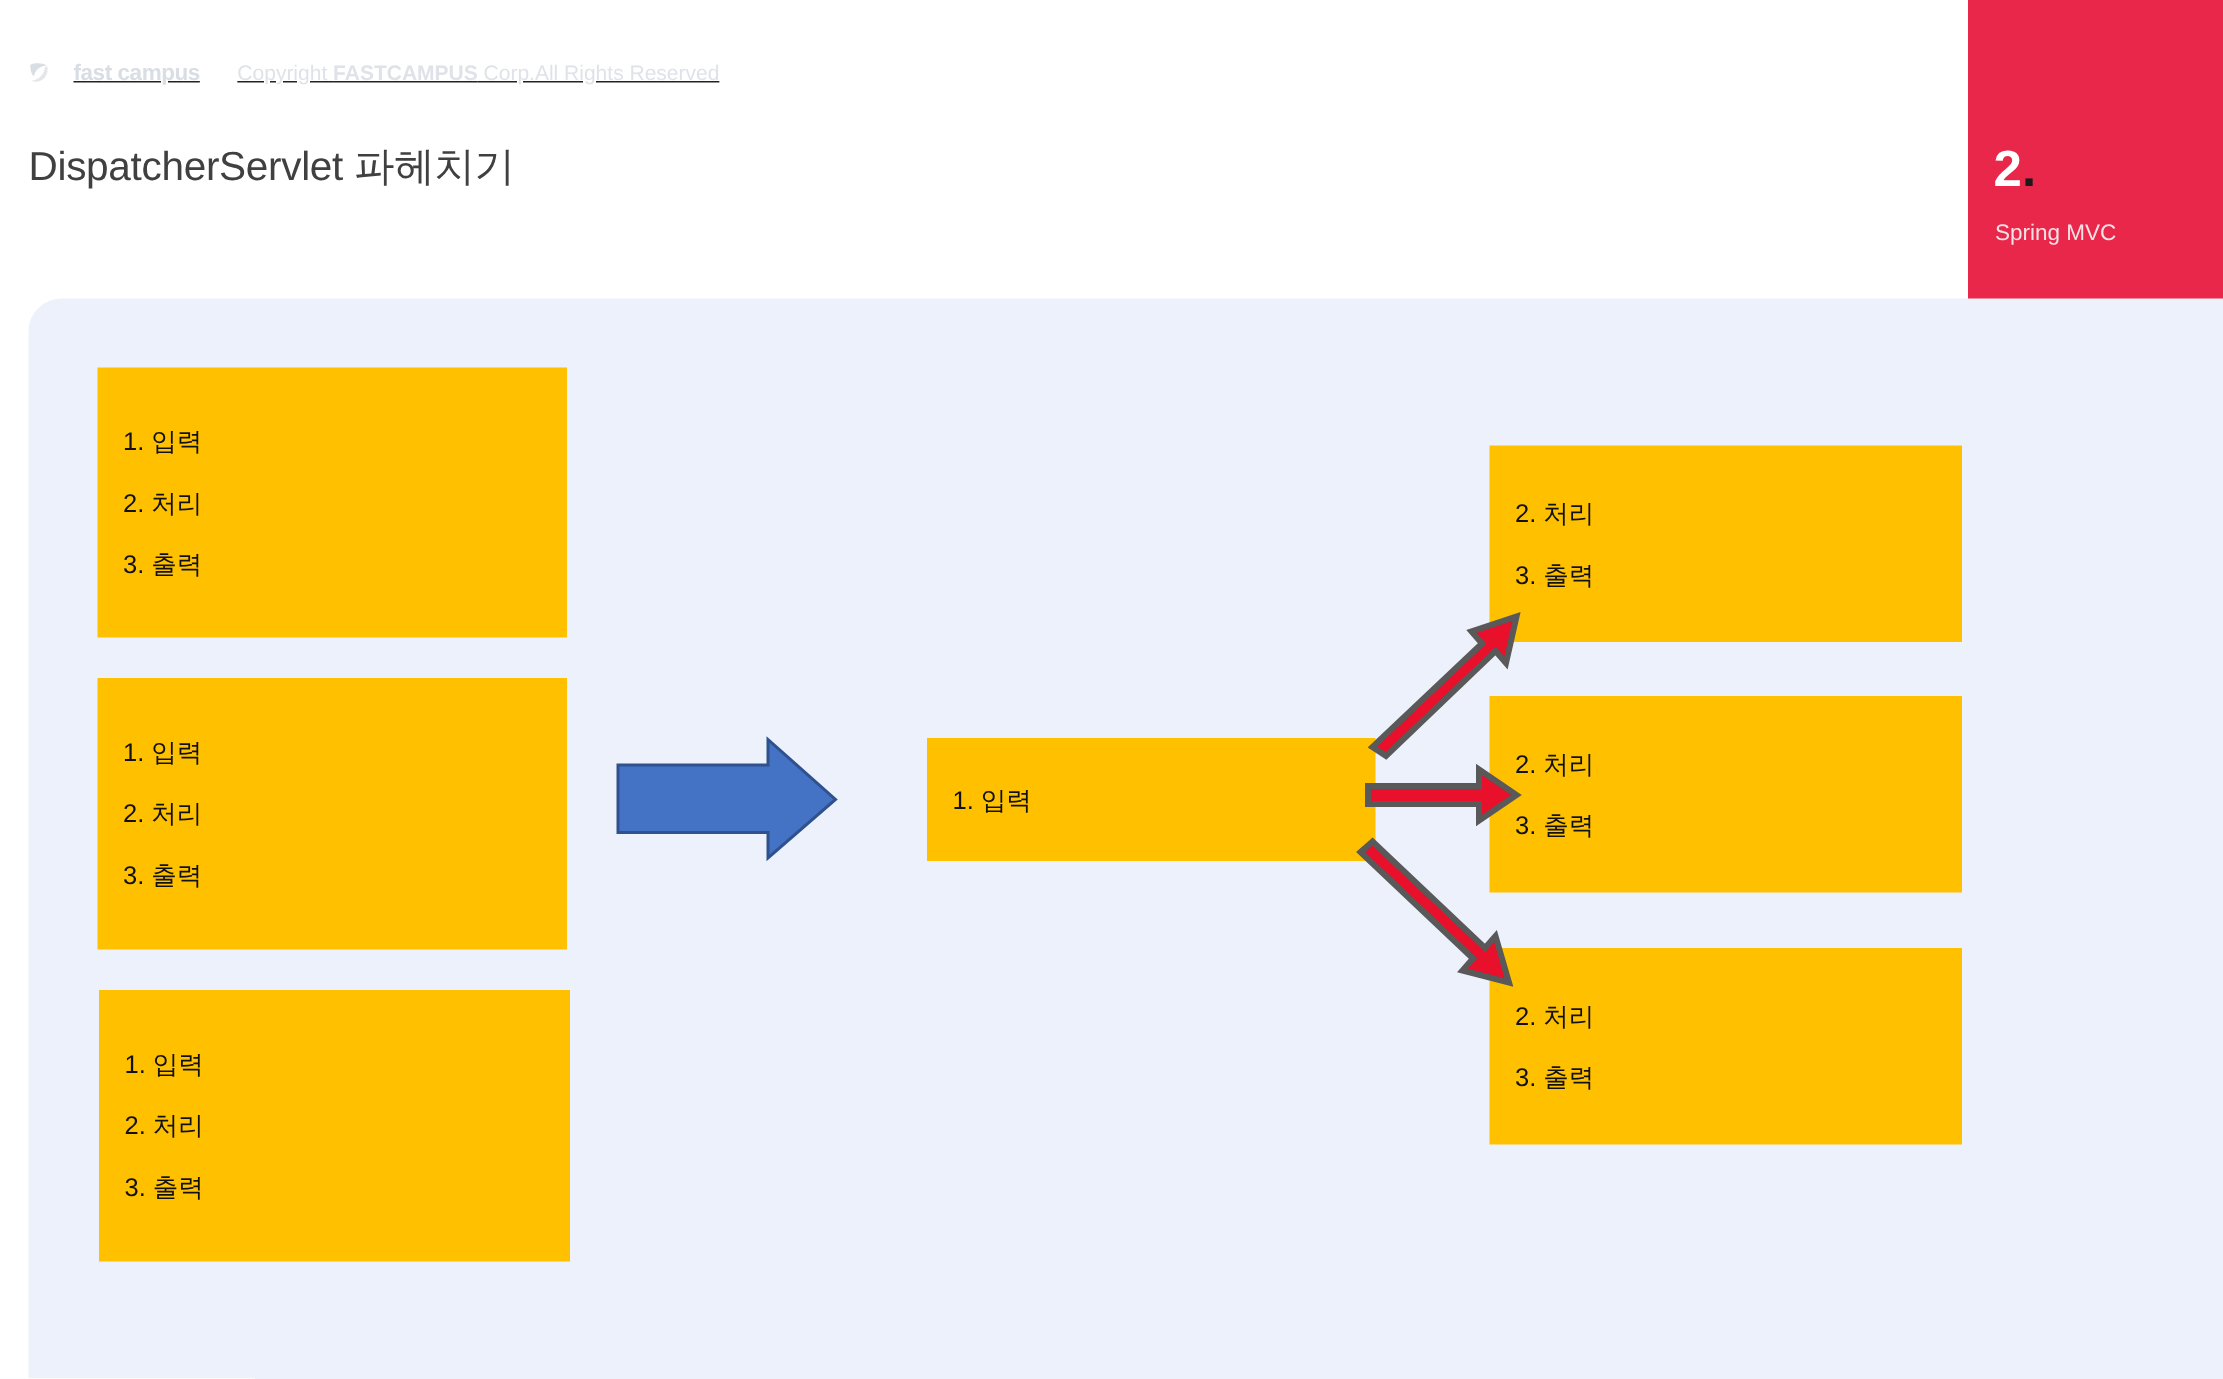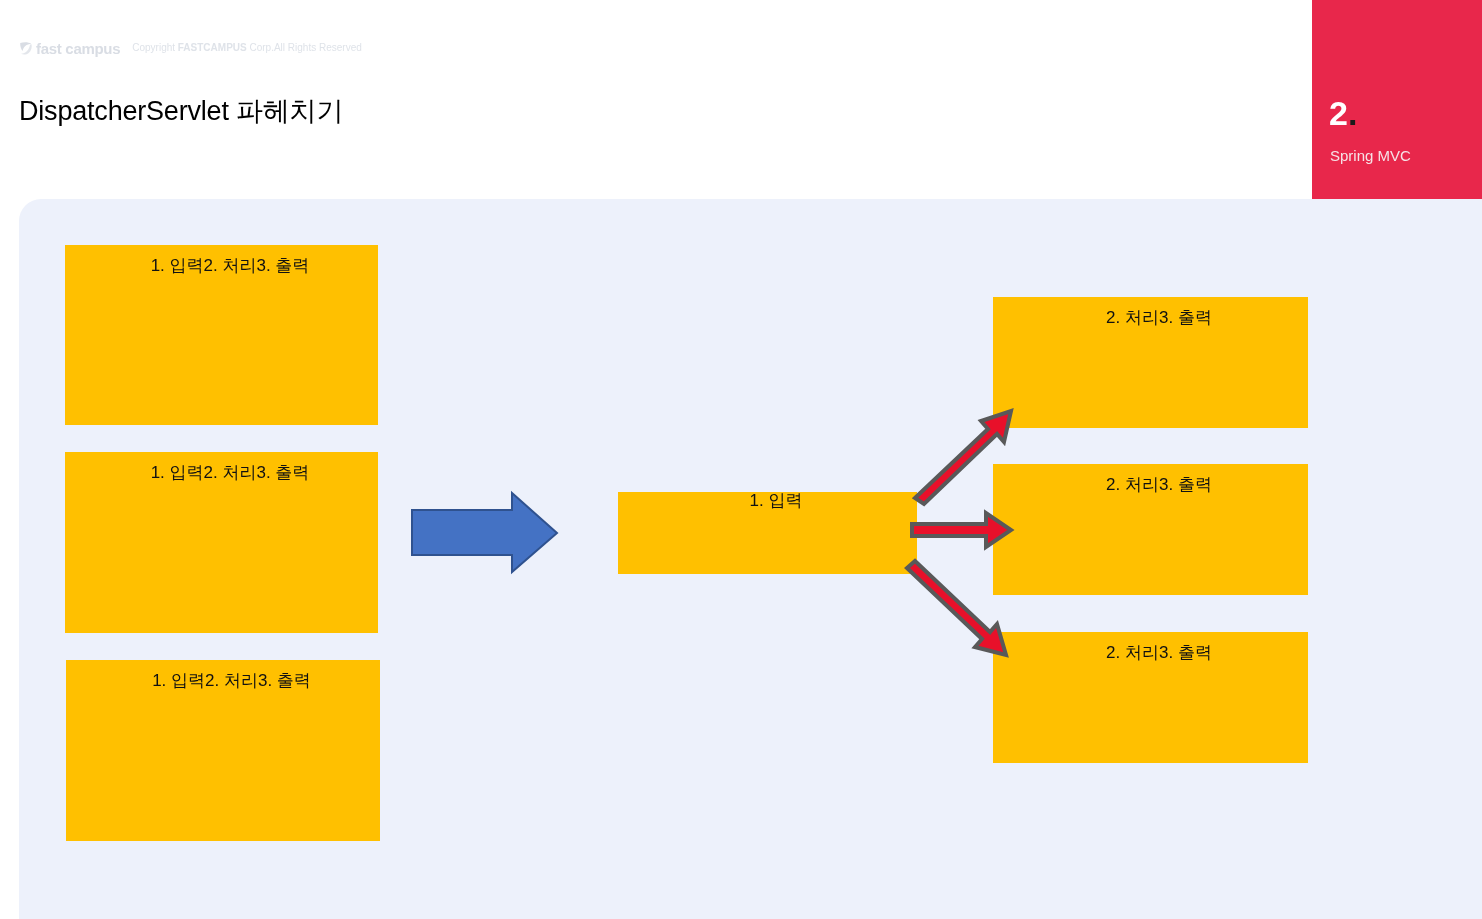--- a/index.html
+++ b/index.html
@@ -26,57 +26,58 @@
     overflow: hidden;
   }
 
   
   #brand-bar {
     position: absolute;
     left: 18px;
     top: 38px;
     display: flex;
     align-items: center;
-    gap: 2px;
+    gap: 15px;
     height: 20px;
+    text-decoration: underline;
   }
   #brand-logo-mark {
     width: 16px;
     height: 16px;
     color: #d9dde4;
     display: block;
   }
   #brand-logo-text {
     font-size: 15px;
     font-weight: bold;
     letter-spacing: -0.3px;
     color: #d9dde4;
     line-height: 1;
     white-space: nowrap;
   }
   #copyright {
     margin-left: 10px;
-    font-size: 10px;
+    font-size: 14px;
     color: #dfe3e9;
     line-height: 1;
     white-space: nowrap;
   }
   #copyright .cw-strong { font-weight: bold; }
 
   
   #title-block {
     position: absolute;
     left: 19px;
     top: 92px;
     width: 900px;
   }
   .slide-title {
     font-size: 27px;
     font-weight: normal;
-    color: #000000;
+    color: #404040;
     line-height: 1.42;
     letter-spacing: -0.2px;
     white-space: nowrap;
   }
 
   
   #corner-badge {
     position: absolute;
     left: 1312px;
     top: 0px;
@@ -120,20 +121,21 @@
     border-top-right-radius: 0px;
   }
 
   
   .proc-box {
     position: absolute;
     background: #ffc000;
     box-sizing: border-box;
     padding-left: 17px;
     display: flex;
+    flex-direction: column;
     justify-content: center;
   }
   .proc-line {
     font-size: 17px;
     color: #111111;
     line-height: 1;
     margin: 12px 0;
     white-space: nowrap;
   }
 

